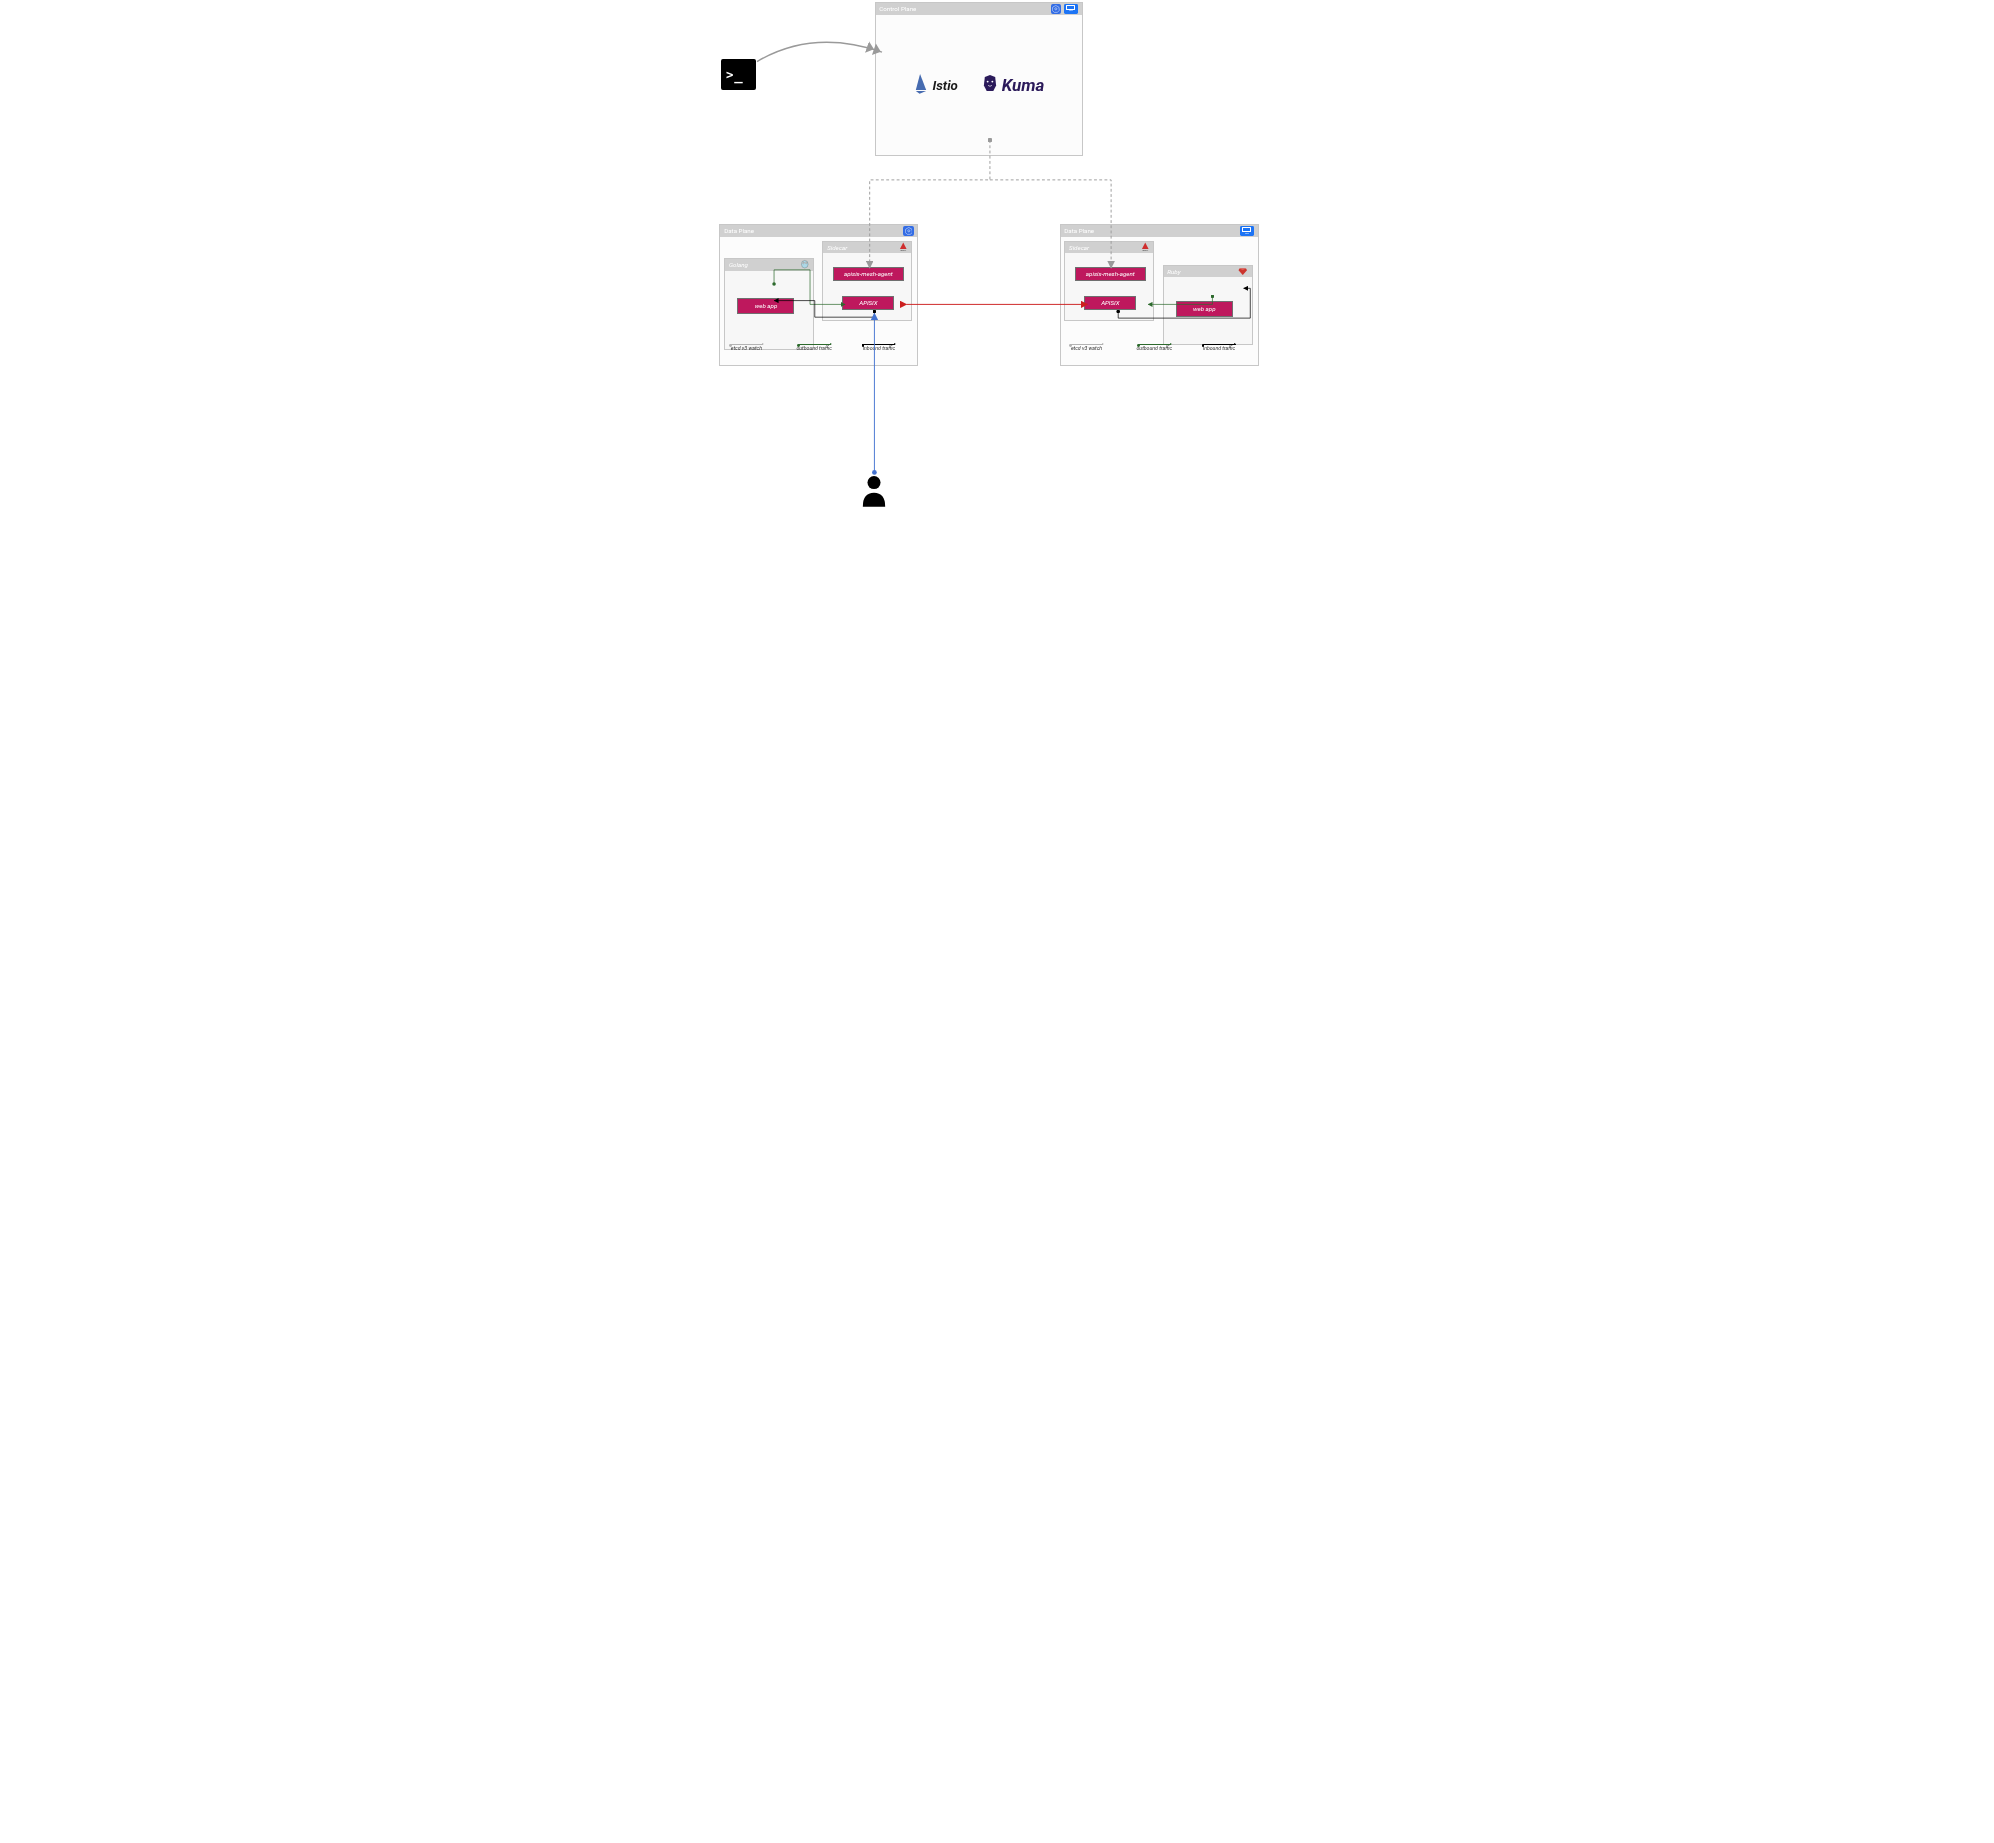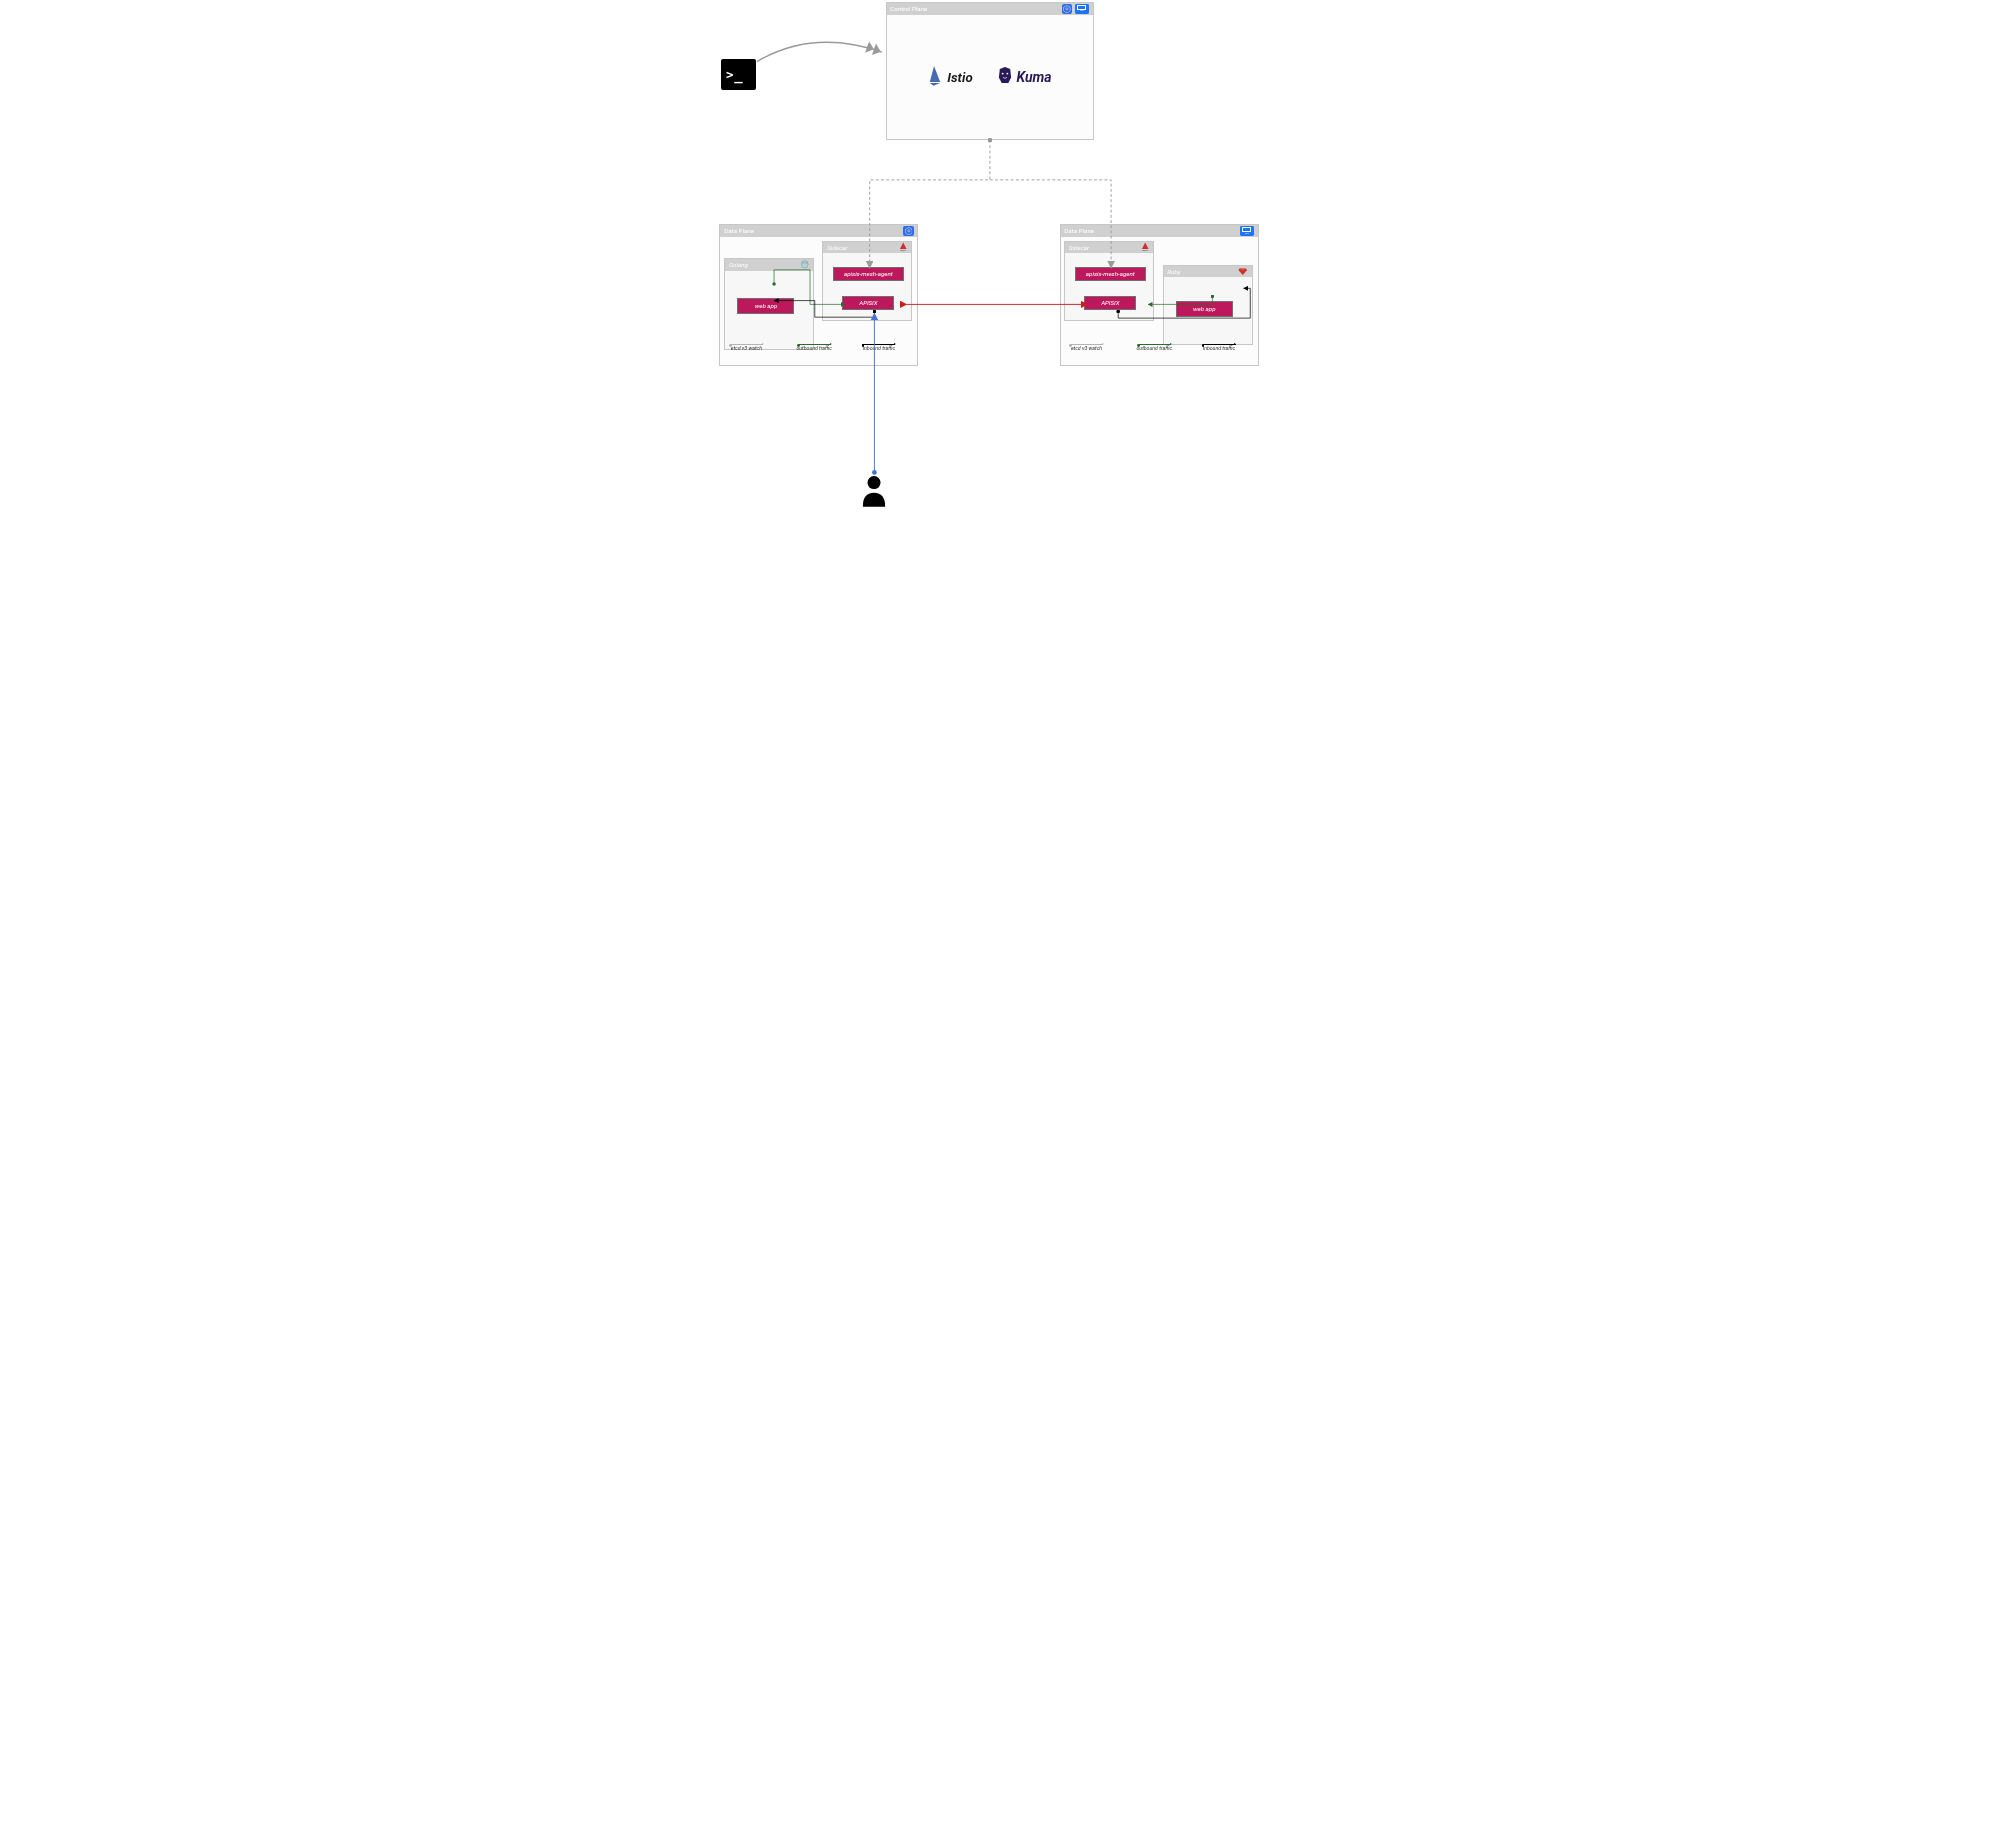--- a/index.html
+++ b/index.html
@@ -93,21 +93,21 @@
     border-top:1.9px solid transparent; border-bottom:1.9px solid transparent;
   }
 
   
   .brand-row {
     display:flex; gap:24px; justify-content:center; align-items:center;
     height:100%; 
   }
   .brand { display:flex; align-items:center; gap:3.8px; font-weight:700; }
   .brand.istio { color:#1a1a1a; font-size:13.3px; }
-  .brand.kuma  { color:#2b1a5a; font-size:14px; }
+  .brand.kuma  { color:#2b1a5a; font-size:17px; }
 
   
   .badge-k8s {
     width:10.4px; height:10.4px; background:#326ce5; border-radius:1.9px;
     display:flex;align-items:center;justify-content:center;
   }
   .badge-vm {
     width:14px; height:10.4px; background:#1d74f5; border-radius:1.4px; position:relative;
     display:flex; flex-direction:column; align-items:center; justify-content:center;
     color:#fff;
@@ -140,21 +140,21 @@
 </head>
 <body>
 
 <div class="canvas">
 
   <div class="terminal-icon" style="left:3.8px; top:59px;">
     <span class="caret">&gt;</span>
       <span class="under">_</span>
   </div>
 
-  <div class="panel" style="left:168px; top:1.9px; width:208px; height:138px;">
+  <div class="panel" style="left:157px; top:1.9px; width:208px; height:154px;">
     <div class="panel-header">
       <span class="panel-header-left">Control Plane</span>
       <span class="panel-header-right">
         <span class="badge-k8s">
           <svg width="7.6" height="7.6" viewBox="0 0 32 32">
               <polygon points="16,2 29,9 31,23 22,31 10,31 1,23 3,9" fill="none" stroke="#fff" stroke-width="2"></polygon>
               <circle cx="16" cy="16" r="4.5" fill="none" stroke="#fff" stroke-width="2"></circle>
             </svg>
         </span>
         <span class="badge-vm">

